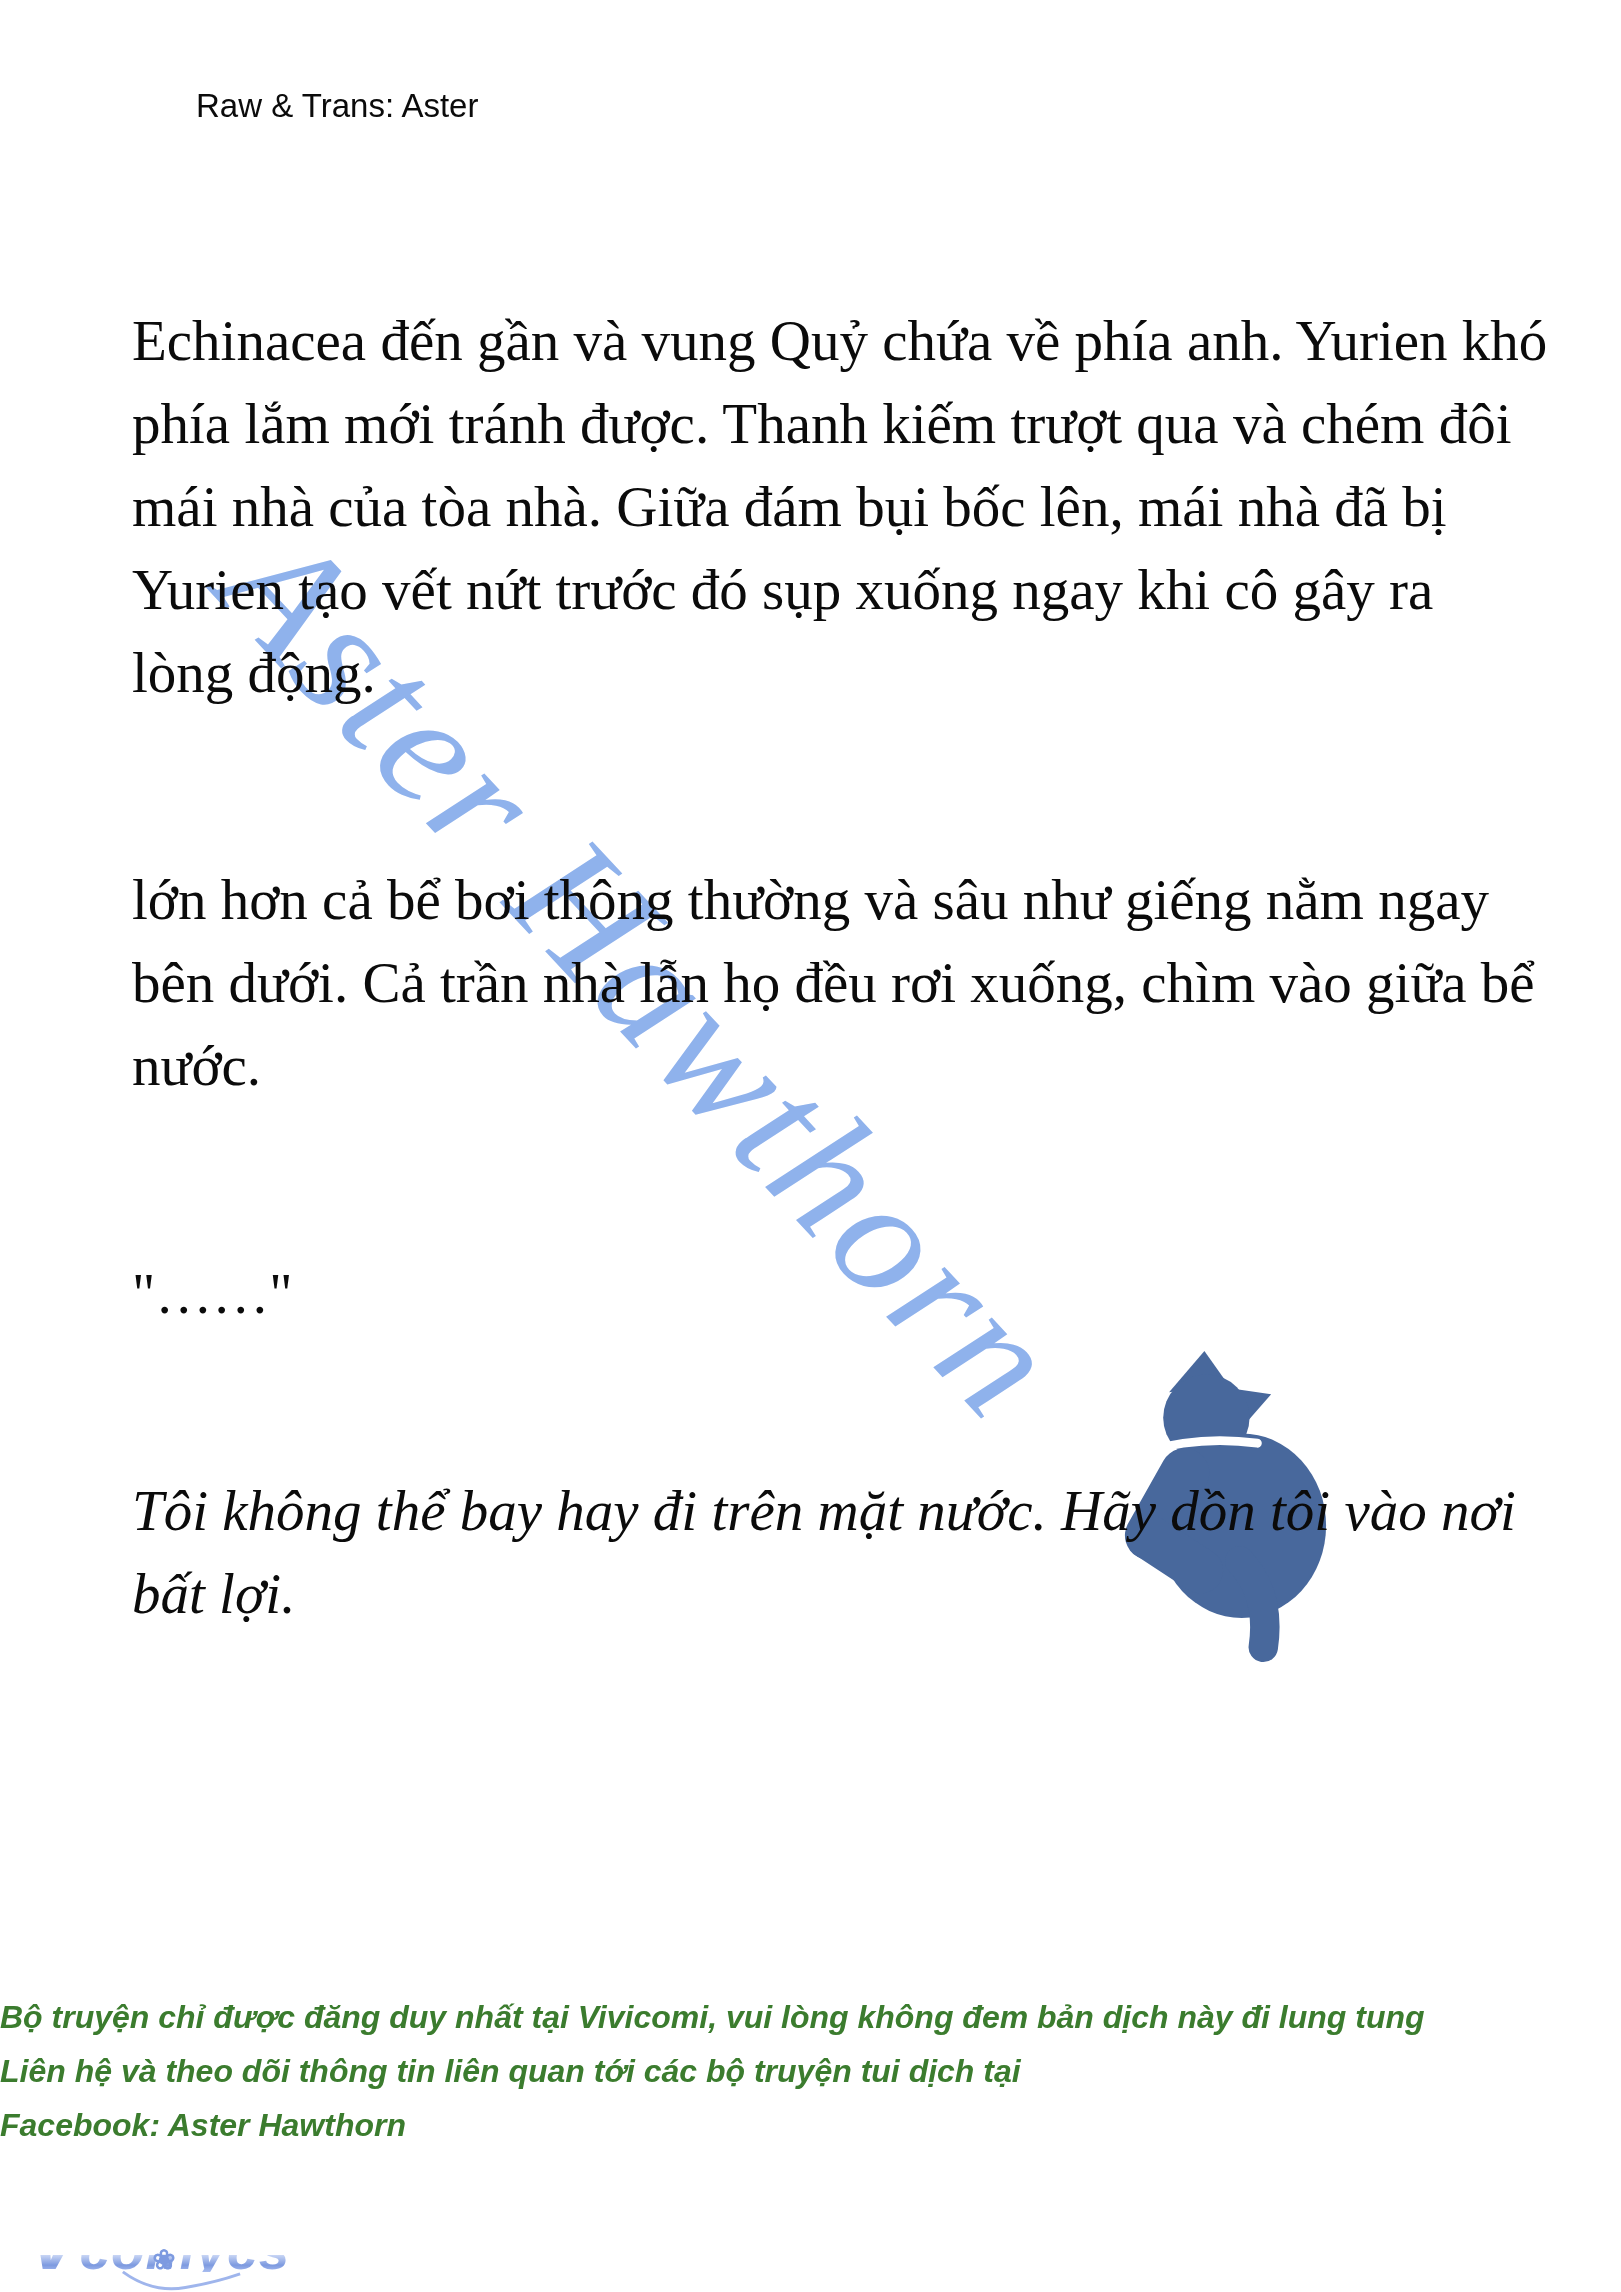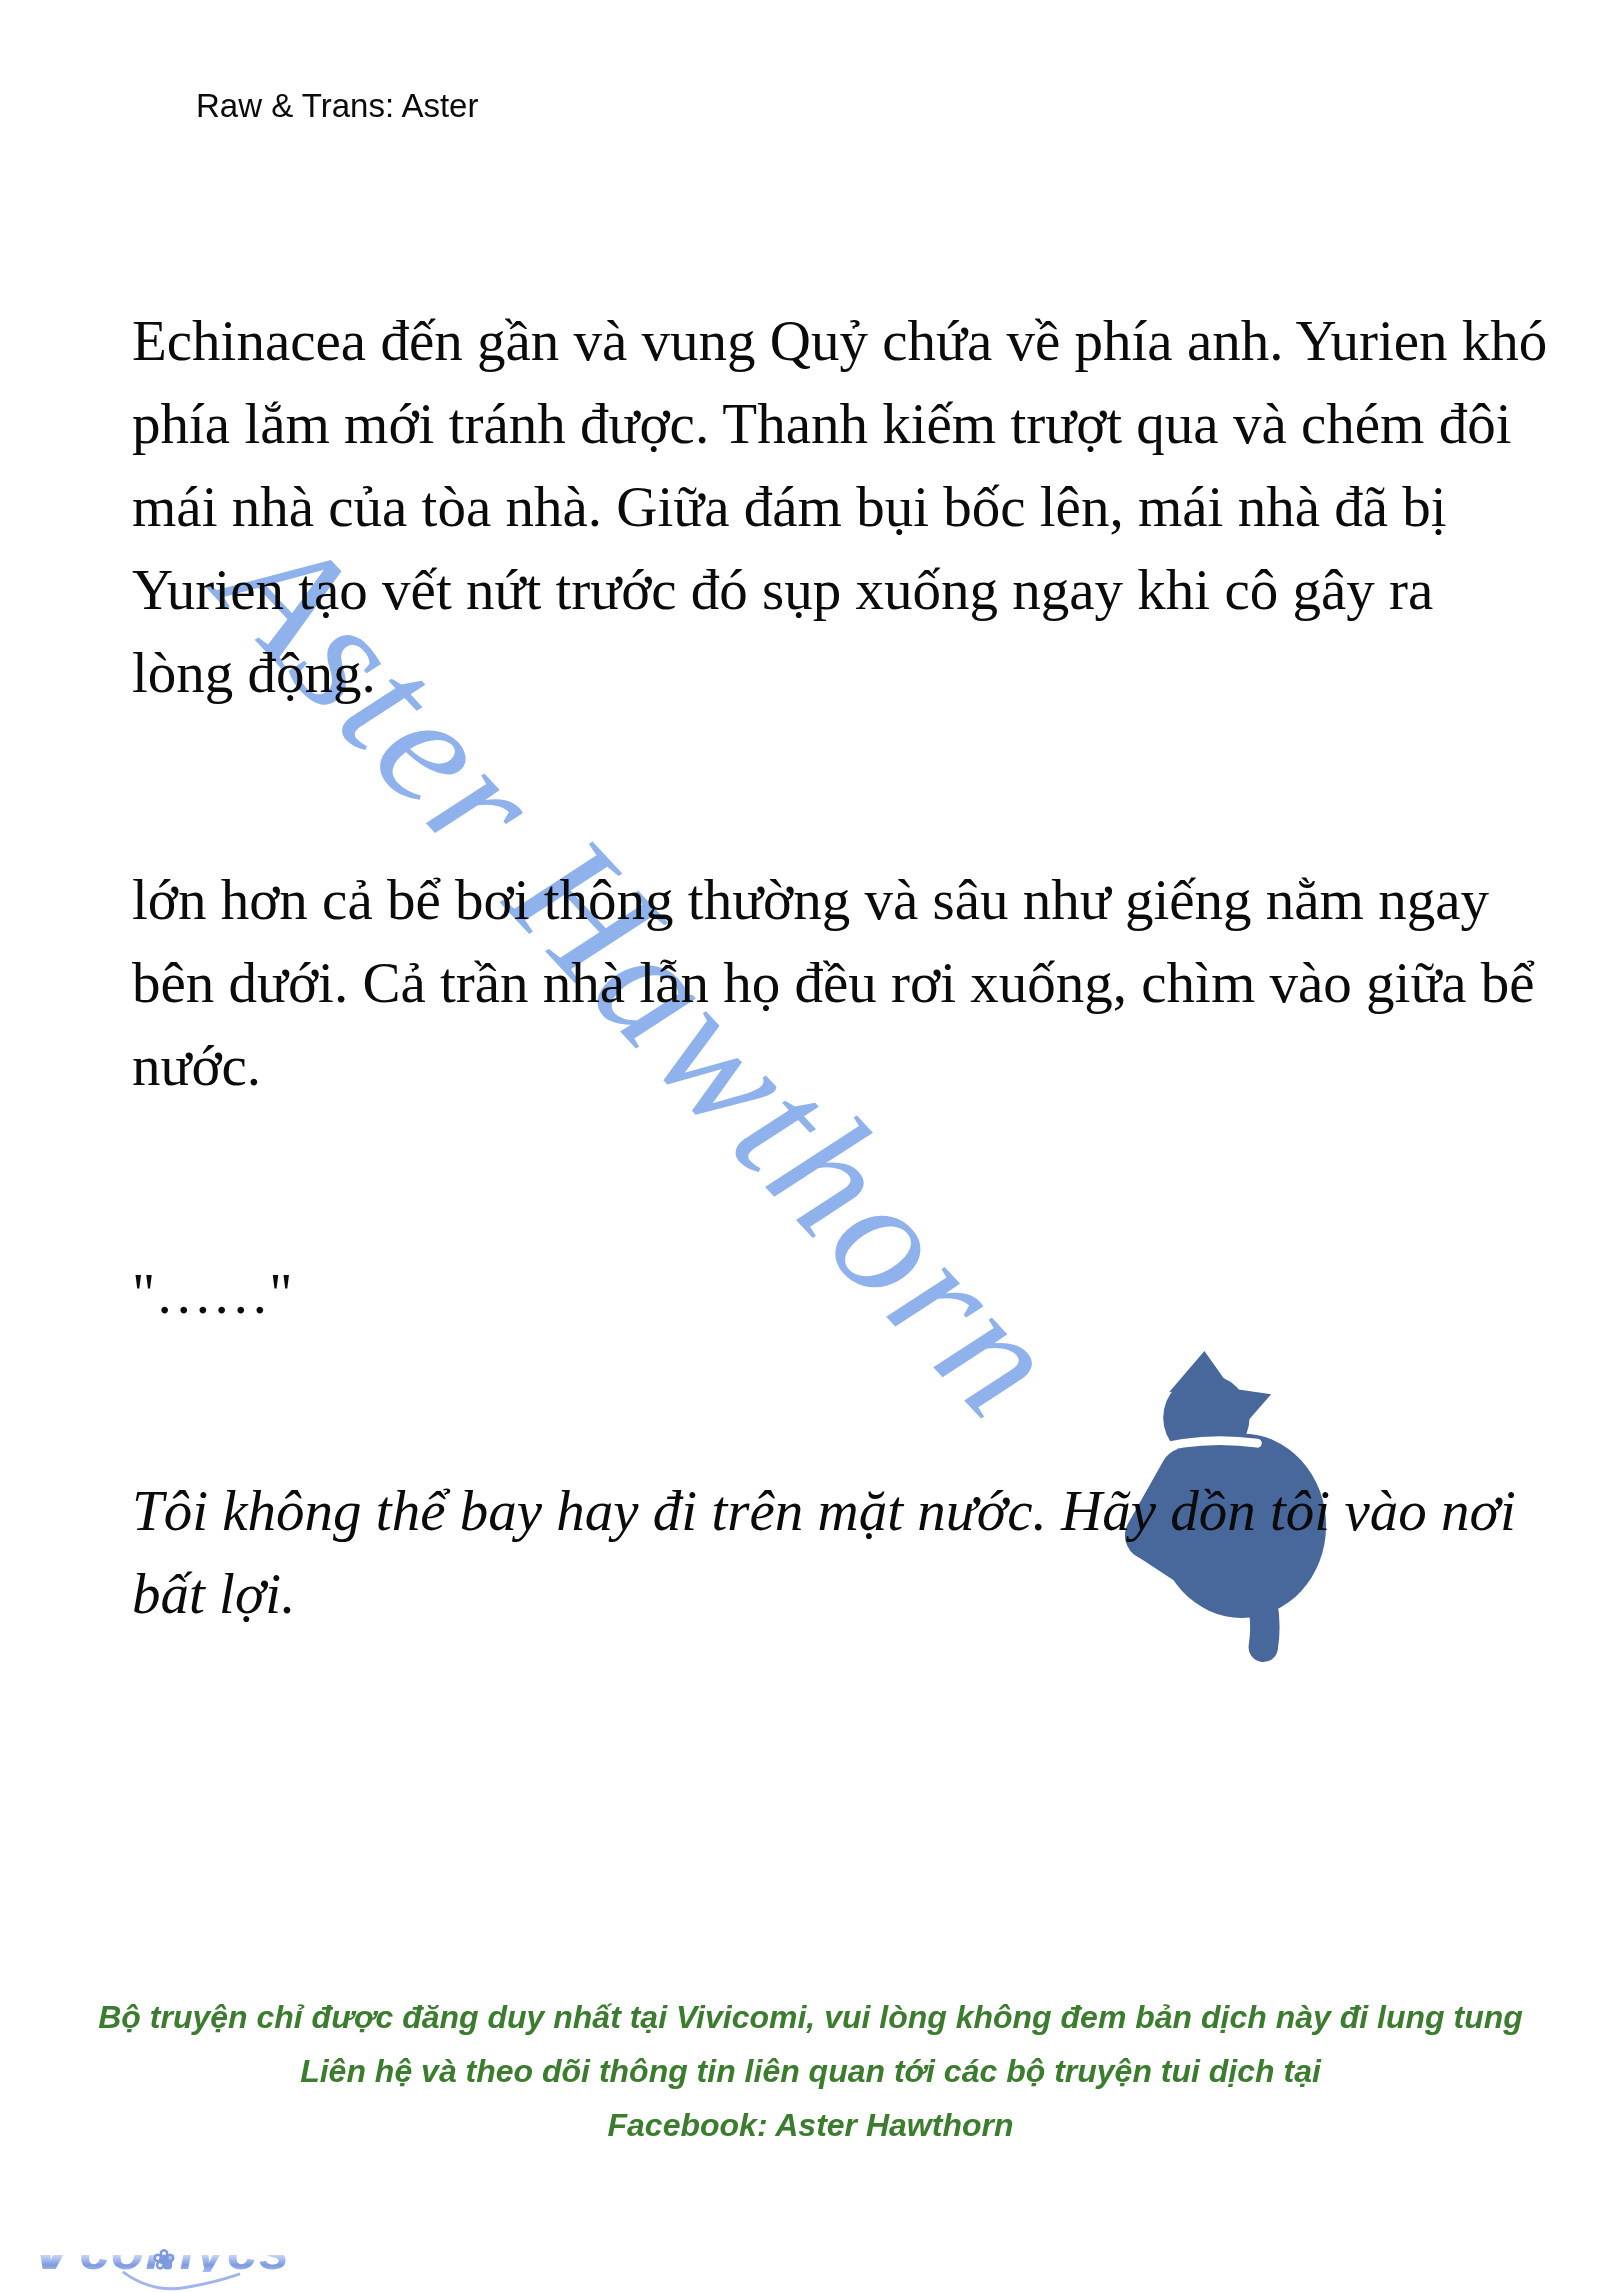--- a/index.html
+++ b/index.html
@@ -57,21 +57,20 @@
     white-space:nowrap;
   }
   .para-2{margin-top:144px;}
   .para-quote{margin-top:145px;}
   .para-3{margin-top:134px;font-style:italic;}
   
   .footer{
     position:absolute;
     left:0;top:1990px;
     width:100%;
-    text-align:center;
     font-family:"Liberation Sans", sans-serif;
     font-style:italic;
     font-weight:bold;
     font-size:32px;
     color:var(--c-footer,#3b7c2e);
     z-index:3;
   }
   .footer .fline{line-height:54px;white-space:nowrap;}
   
   .logo{

